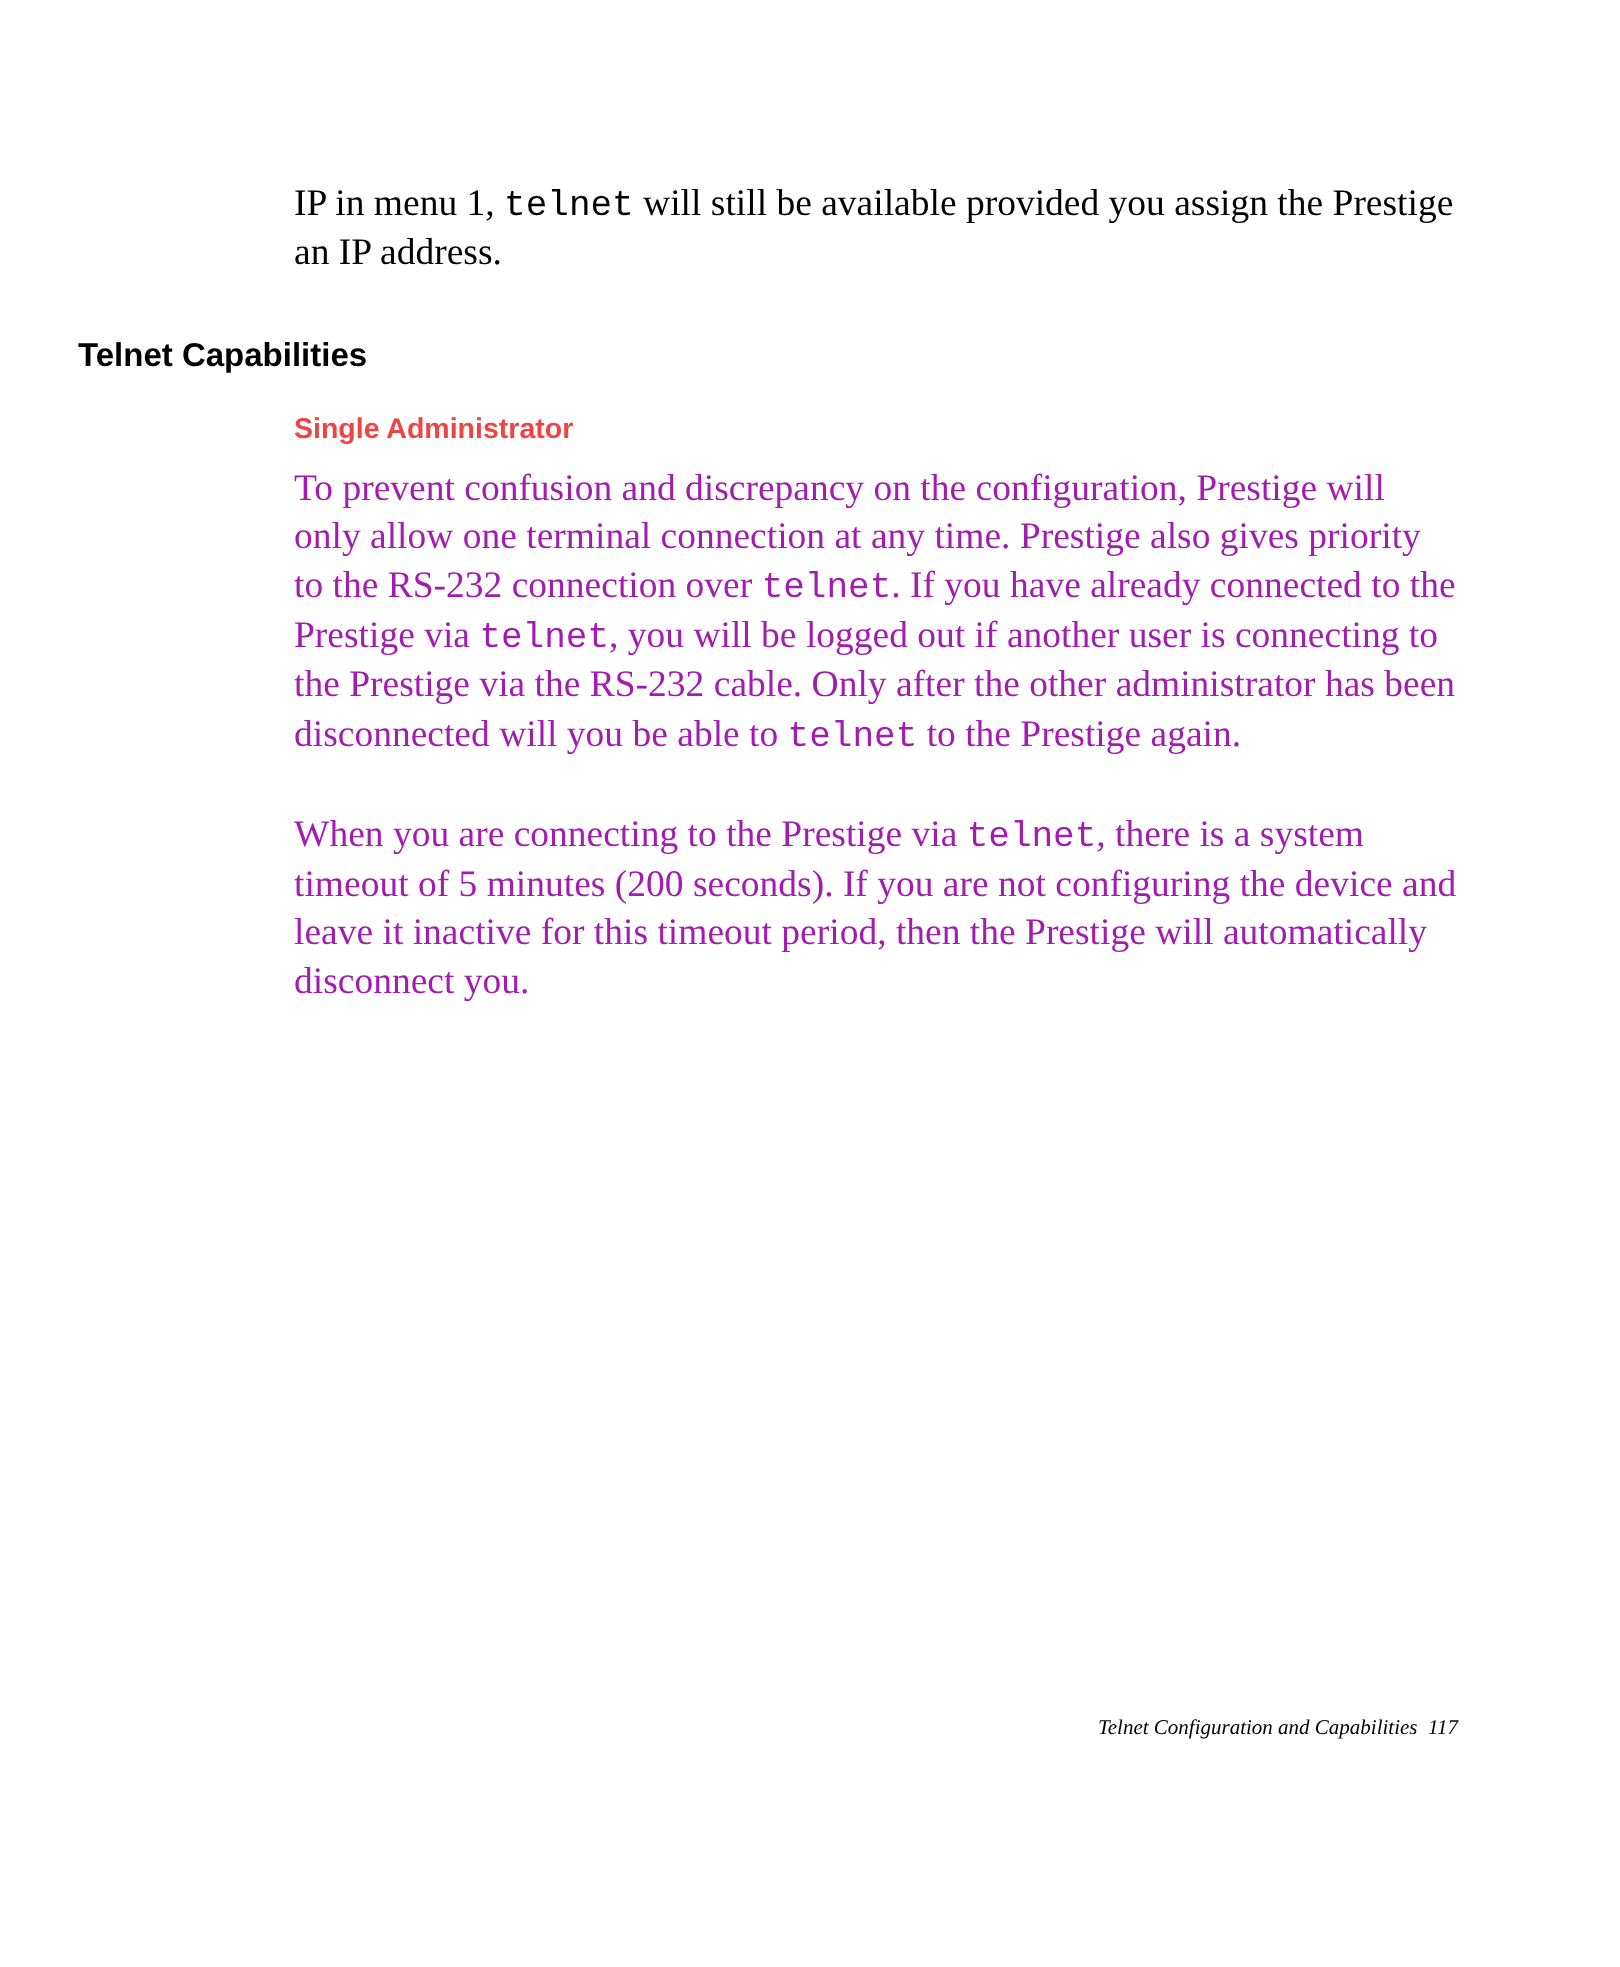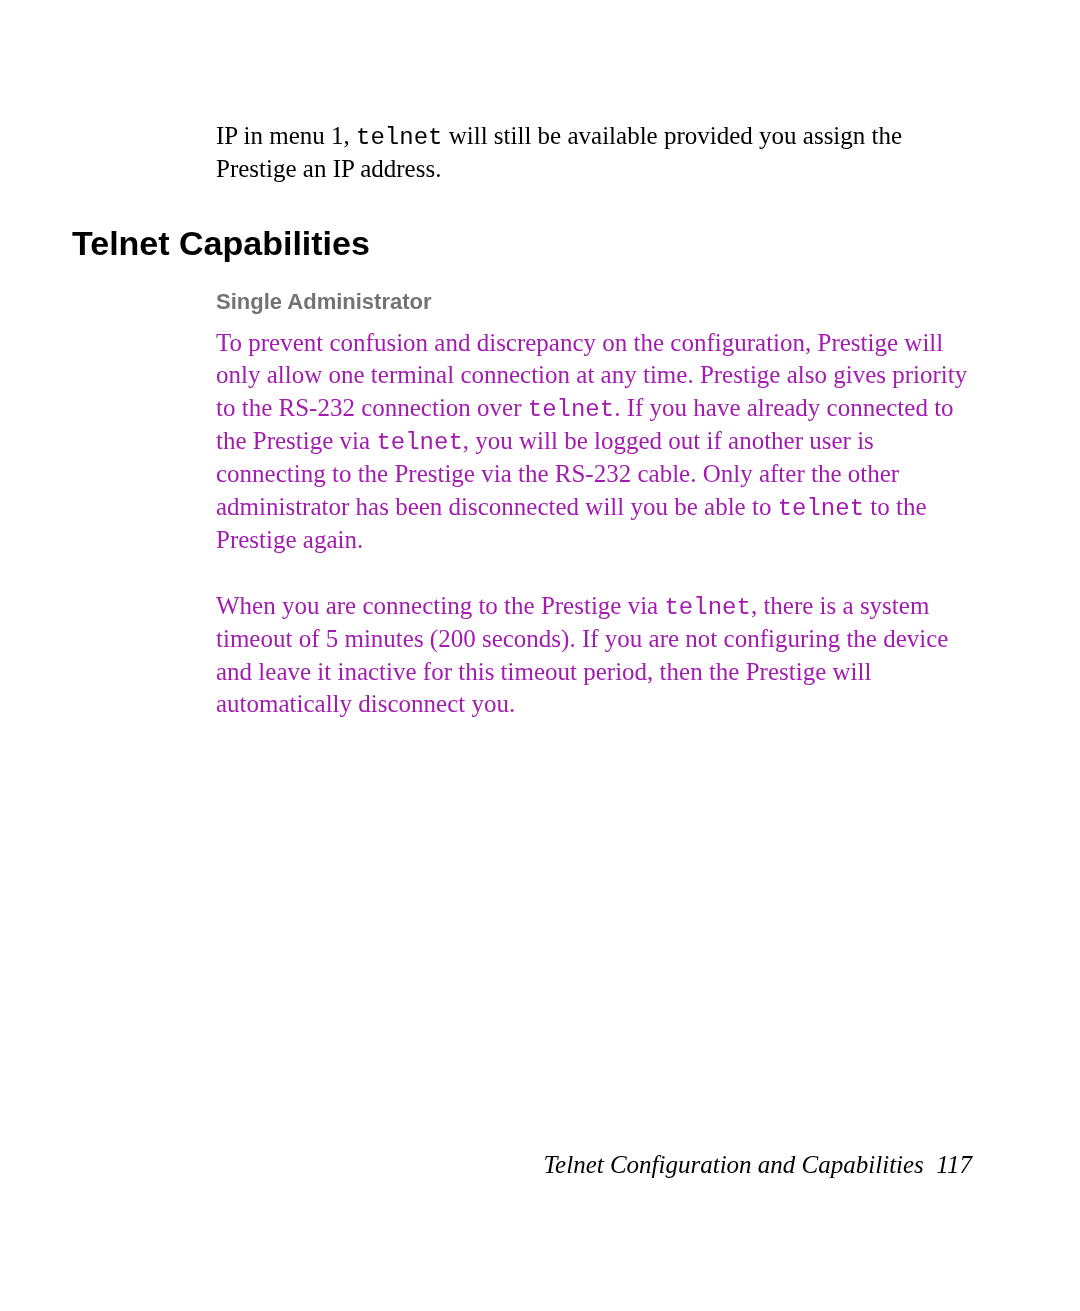--- a/index.html
+++ b/index.html
@@ -6,21 +6,21 @@
       margin: 0;
       padding: 0;
       background: #ffffff;
       font-family: "Times New Roman", Times, serif;
       width: 1080px;
       height: 1311px;
       position: relative;
       box-sizing: border-box;
     }
     .page {
-      padding: 120px 108px 60px 72px;
+      padding: 120px 108px 60px 52px;
       box-sizing: border-box;
       height: 100%;
       position: relative;
     }
     .body-block {
       margin-left: 144px;
       margin-right: 0px;
     }
     .intro-para {
       font-size: 25px;
@@ -28,44 +28,44 @@
       color: #000;
       margin-bottom: 38px;
     }
     .mono {
       font-family: "Courier New", Courier, monospace;
       font-size: 24px;
     }
     h1.section-heading {
       font-family: Helvetica, Arial, sans-serif;
       font-weight: bold;
-      font-size: 34px;
+      font-size: 22px;
       margin: 0 0 26px 0;
       color: #000;
       letter-spacing: 0px;
     }
     h2.sub-heading {
       font-family: Helvetica, Arial, sans-serif;
       font-weight: bold;
-      font-size: 22px;
+      font-size: 19px;
       margin: 0 0 12px 0;
-      color: #737373;
+      color: #ef4444;
     }
     .para {
       font-size: 25px;
       line-height: 1.3;
       color: #a21caf;
       margin-bottom: 34px;
     }
     .footer {
       position: absolute;
-      bottom: 132px;
+      bottom: 150px;
       right: 108px;
       font-style: italic;
-      font-size: 25px;
+      font-size: 14px;
       color: #000;
       font-family: "Times New Roman", Times, serif;
     }
     .footer .pagenum {
       font-style: italic;
     }
   </style>
 </head>
 <body>
 

